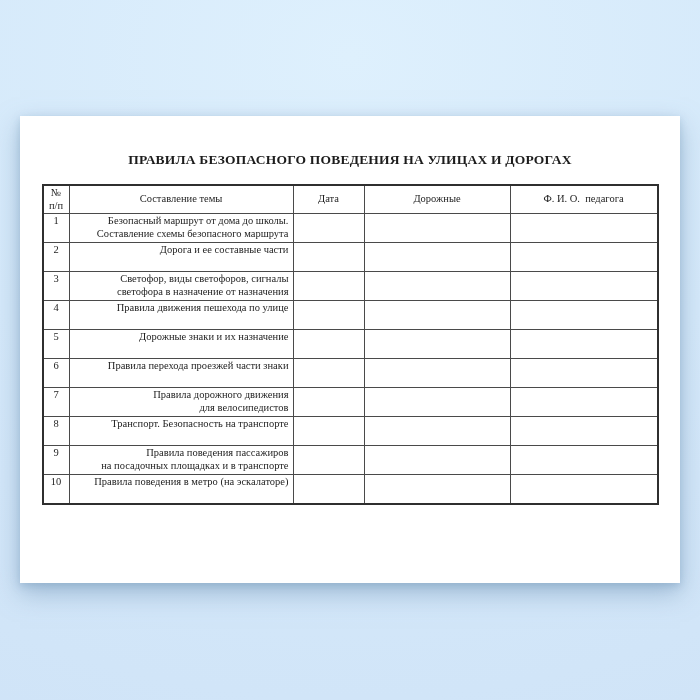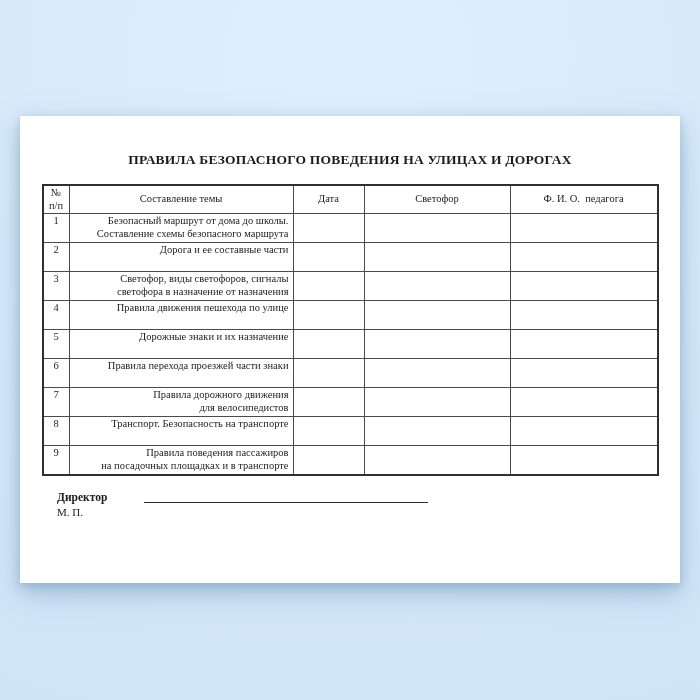--- a/index.html
+++ b/index.html
@@ -106,21 +106,21 @@
 
     <h1 class="doc-title">ПРАВИЛА БЕЗОПАСНОГО ПОВЕДЕНИЯ НА УЛИЦАХ И ДОРОГАХ</h1>
 
     <table class="schedule">
       <thead>
         <tr id="header-row">
             <th class="col-num">№
 п/п</th>
             <th class="col-topic">Составление темы</th>
             <th class="col-date">Дата</th>
-            <th class="col-result">Светофор</th>
+            <th class="col-result">Дорожные</th>
             <th class="col-teacher">Ф. И. О.  педагога</th>
           </tr>
       </thead>
       <tbody id="table-body">
           <tr>
             <td class="col-num">1</td>
             <td class="col-topic">Безопасный маршрут от дома до школы.
 Составление схемы безопасного маршрута</td>
             <td class="col-date"></td>
             <td class="col-result"></td>
@@ -178,25 +178,25 @@
             <td class="col-teacher"></td>
           </tr>
           <tr>
             <td class="col-num">9</td>
             <td class="col-topic">Правила поведения пассажиров
 на посадочных площадках и в транспорте</td>
             <td class="col-date"></td>
             <td class="col-result"></td>
             <td class="col-teacher"></td>
           </tr>
+          <tr>
+            <td class="col-num">10</td>
+            <td class="col-topic">Правила поведения в метро (на эскалаторе)</td>
+            <td class="col-date"></td>
+            <td class="col-result"></td>
+            <td class="col-teacher"></td>
+          </tr>
         </tbody>
     </table>
 
-    <div class="footer">
-      <div class="director-row">
-        <span class="director-label">Директор</span>
-        <span class="signature-line"></span>
-      </div>
-      <div class="stamp-label">М. П.</div>
-    </div>
 
   </div>
 </div>
 
 </body></html>

